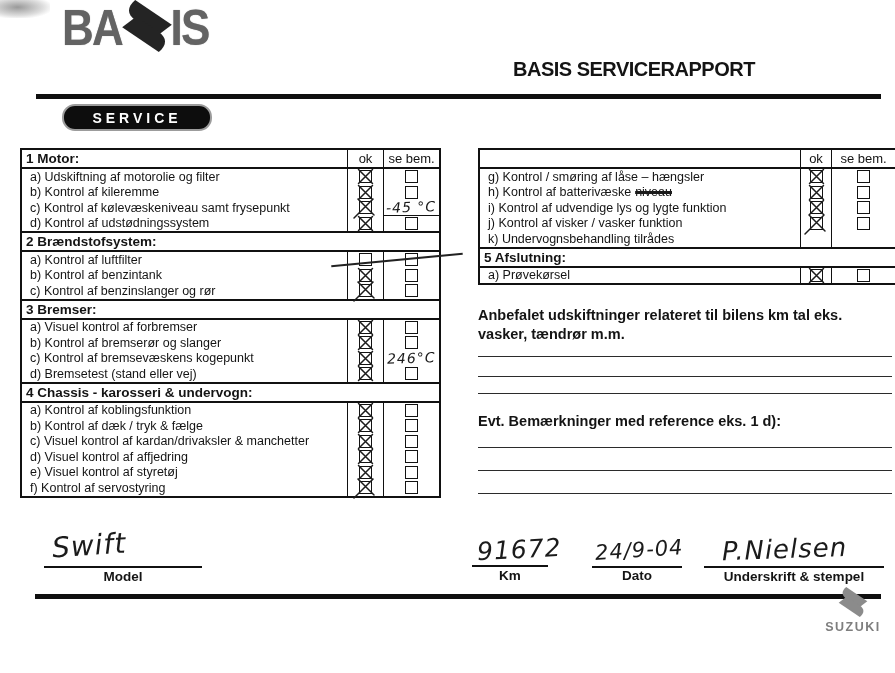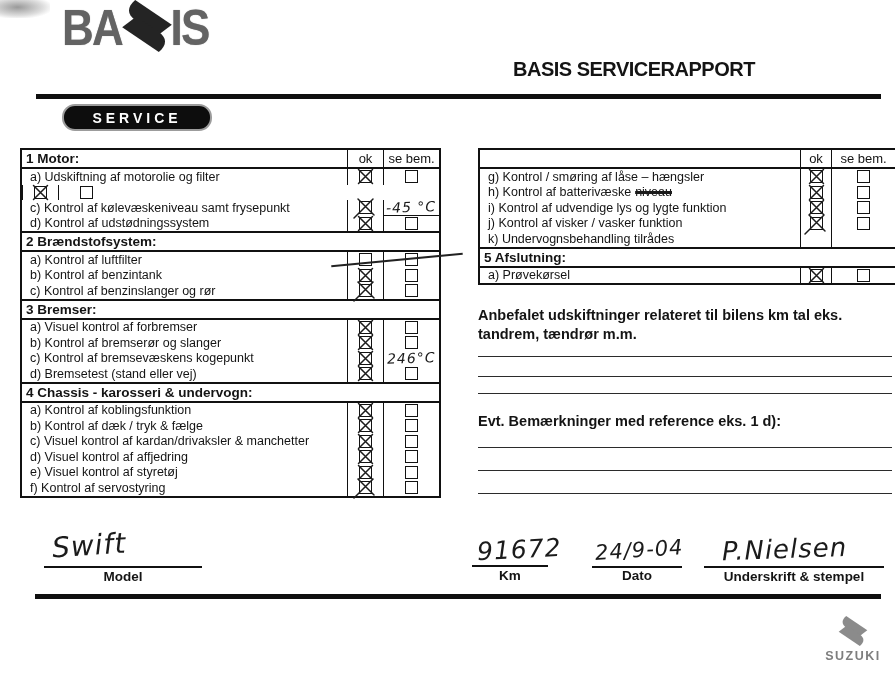--- a/index.html
+++ b/index.html
@@ -66,21 +66,21 @@
   #km-line{left:472px;top:565px;width:76px;}
   #km-label{left:472px;top:568px;width:76px;}
   #date-value{left:595px;top:538px;font-size:21px;transform:rotate(-4deg);}
   #date-line{left:592px;top:566px;width:90px;}
   #date-label{left:592px;top:568px;width:90px;}
   #sig-value{left:722px;top:534px;font-size:26px;transform:rotate(-2deg);}
   #sig-line{left:704px;top:566px;width:180px;}
   #sig-label{left:704px;top:569px;width:180px;}
 
   
-  .suzuki{left:814px;top:616px;width:78px;text-align:center;}
+  .suzuki{left:814px;top:587px;width:78px;text-align:center;}
   .suzuki svg{width:30px;height:30px;}
   .suzuki path{fill:#8b8b8b;}
   .suzuki-word{font-size:12.5px;font-weight:700;letter-spacing:1.5px;color:#7e7e7e;margin-top:-1px;}
 </style>
 </head>
 <body>
 
 <div class="page">
 
   <div class="abs corner-smudge"></div>
@@ -114,20 +114,23 @@
             <svg viewBox="0 0 11 11">
               <path d="M-1.5,12.5 L12.5,-1.5 M-1.5,-1.5 L12.5,12.5"></path>
             </svg>
           </span>
         </div>
         <div class="c-sebem">
           <span class="cb"></span>
         </div>
       </div>
       <div class="row">
+        <div class="c-label">
+          <span>b) Kontrol af kileremme</span>
+        </div>
         <div class="c-ok">
           <span class="cb">
             <svg viewBox="0 0 11 11">
               <path d="M-1.5,12.5 L12.5,-1.5 M-1.5,-1.5 L12.5,12.5"></path>
             </svg>
           </span>
         </div>
         <div class="c-sebem">
           <span class="cb"></span>
         </div>
@@ -451,21 +454,21 @@
               <path d="M-1.5,12.5 L12.5,-1.5 M-1.5,-1.5 L12.5,12.5"></path>
             </svg>
           </span>
         </div>
         <div class="c-sebem">
           <span class="cb"></span>
         </div>
       </div>
     </div>
 
-  <div class="abs notes-h" id="recommend-h">Anbefalet udskiftninger relateret til bilens km tal eks. tandrem, tændrør m.m.</div>
+  <div class="abs notes-h" id="recommend-h">Anbefalet udskiftninger relateret til bilens km tal eks. vasker, tændrør m.m.</div>
   <div class="abs rule-line" style="top:356px"></div>
   <div class="abs rule-line" style="top:376px"></div>
   <div class="abs rule-line" style="top:393px"></div>
 
   <div class="abs notes-h" id="remarks-h">Evt. Bemærkninger med reference eks. 1 d):</div>
   <div class="abs rule-line" style="top:447px"></div>
   <div class="abs rule-line" style="top:470px"></div>
   <div class="abs rule-line" style="top:493px"></div>
 
   <div class="abs hand hand-val" id="model-value">Swift</div>

